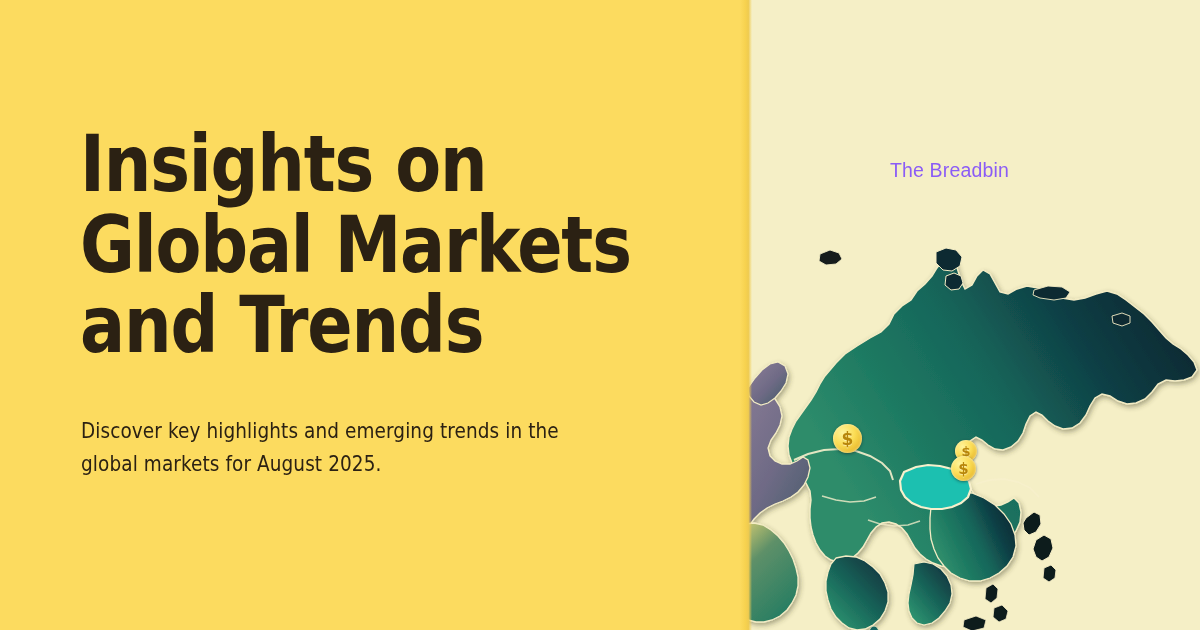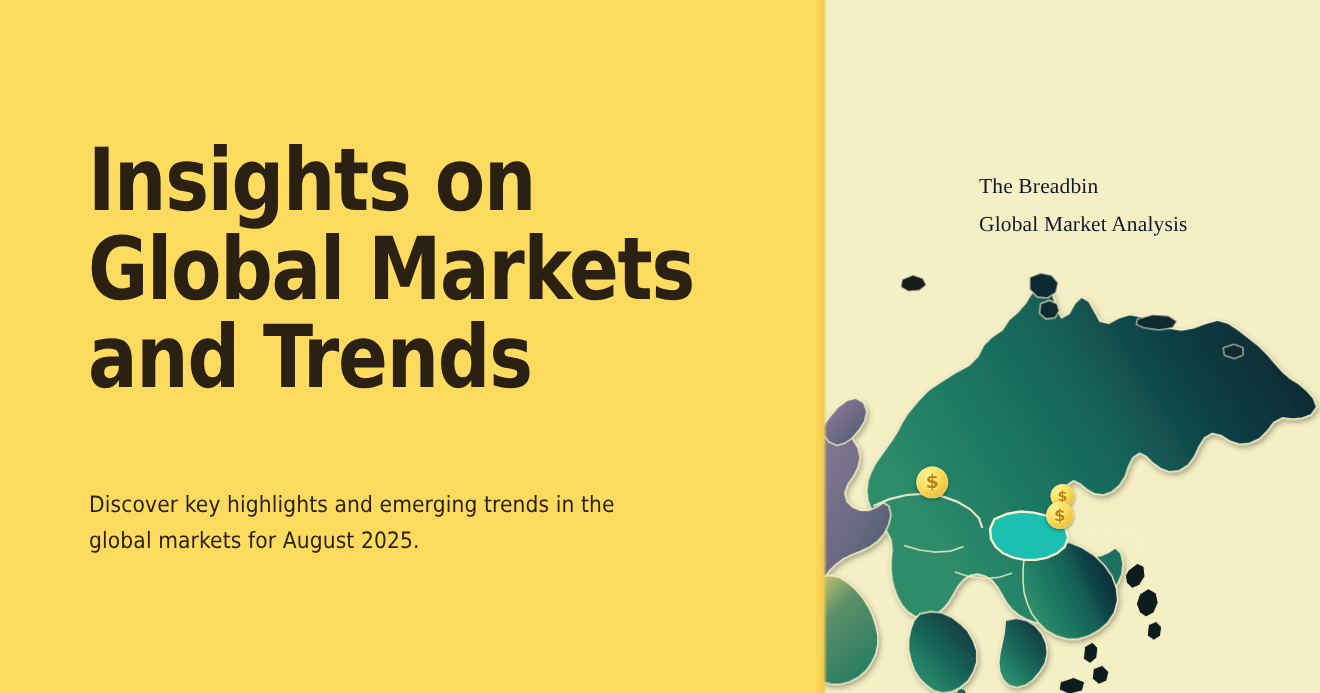--- a/index.html
+++ b/index.html
@@ -48,44 +48,44 @@
     line-height:1.02;
     letter-spacing:-1.2px;
     color:#2B2113;
     white-space:pre-line;
     transform:scaleX(0.94);
     transform-origin:left top;
   }
 
   
   .subtitle-block {
-    position:absolute; left:81px; top:442px; width:630px;
+    position:absolute; left:81px; top:415px; width:630px;
     z-index:6;
   }
   .subtitle {
     font-family:"DejaVu Sans Condensed","Liberation Sans", sans-serif;
     font-size:20.5px;
     font-weight:500;
     line-height:1.62;
     color:#2B2113;
     letter-spacing:0.1px;
     white-space:pre-line;
   }
 
   
   .brand-block {
     position:absolute; left:890px; top:153px;
     z-index:6;
   }
   .brand-line {
-    font-family:Liberation Serif, serif;
+    font-family:Liberation Sans, sans-serif;
     font-size:19.5px;
     font-weight:400;
     line-height:1.78;
-    color:#0f172a;
+    color:#8b5cf6;
     letter-spacing:0.15px;
     white-space:nowrap;
   }
 
   
   .map-layer {
     position:absolute;
     left:718px; top:228px;
     width:490px; height:410px;
     z-index:2;
@@ -250,16 +250,15 @@
 and Trends</h1>
   </div>
 
   <div class="subtitle-block">
     <p class="subtitle">Discover key highlights and emerging trends in the
 global markets for August 2025.</p>
   </div>
 
   <div class="brand-block">
     <div class="brand-line">The Breadbin</div>
-    <div class="brand-line">Global Market Analysis</div>
   </div>
 
 </div>
 
 </body></html>

